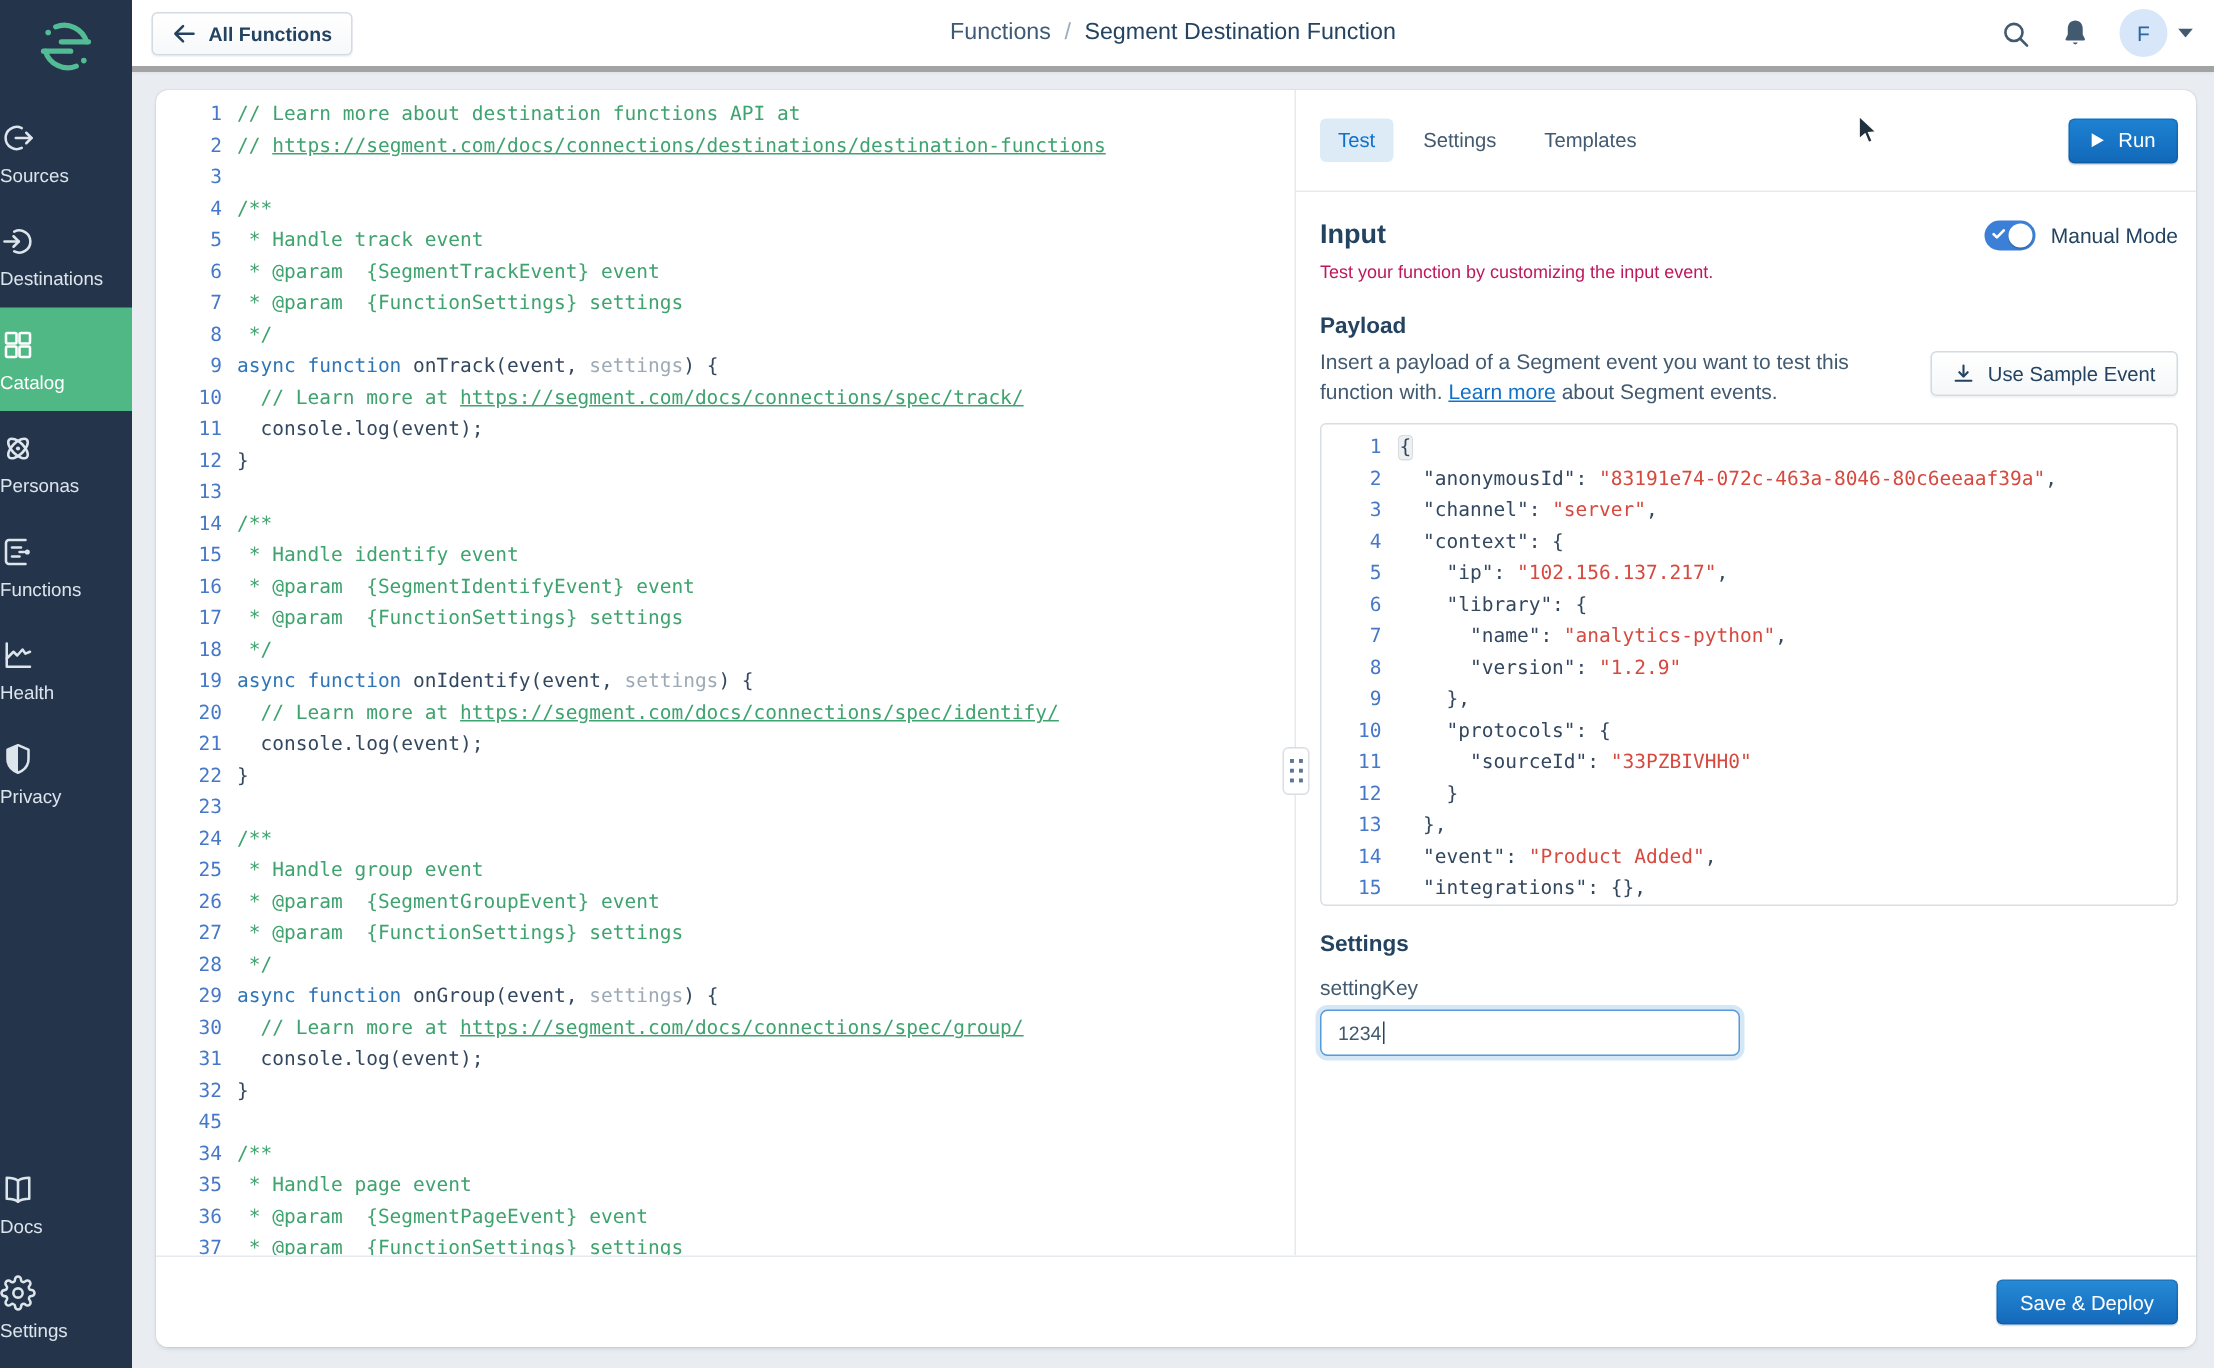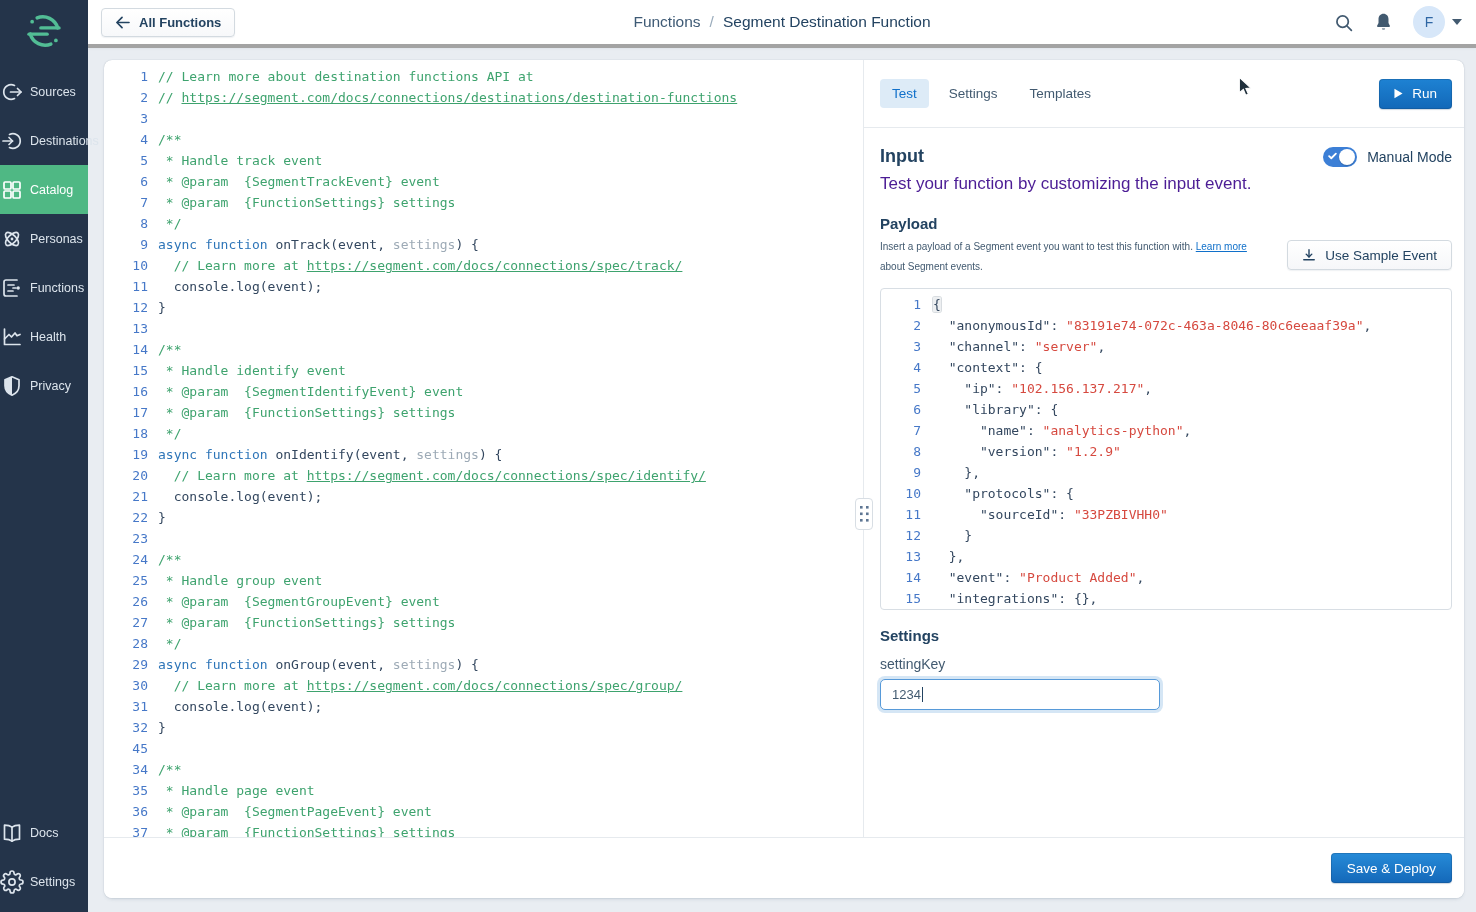--- a/index.html
+++ b/index.html
@@ -4,21 +4,21 @@
 <style>
   * { margin:0; padding:0; box-sizing:border-box; }
   html,body { width:1476px; height:912px; overflow:hidden; }
   body { font-family:"Liberation Sans", sans-serif; background:#e9edf2; color:#234361; }
 
   .app { display:flex; width:100%; height:100%; }
 
   
   .sidebar { width:88px; background:#24344A; display:flex; flex-direction:column; align-items:stretch; flex:none; }
   .logo { display:flex; justify-content:center; padding:11px 0 16px; cursor:pointer; }
-  .nav-item { display:flex; flex-direction:row; align-items:center; gap:6px; padding:13px 0 12px; color:#DCE4EC; font-size:12.5px; cursor:pointer; }
+  .nav-item { display:flex; flex-direction:column; align-items:flex-start; gap:6px; padding:13px 0 12px; color:#DCE4EC; font-size:12.5px; cursor:pointer; }
   .nav-item svg { width:24px; height:24px; display:block; }
   .nav-item.active { background:#4FB884; color:#ffffff; }
   .sidebar-spacer { flex:1; }
   .sidebar-bottom { margin-bottom:6px; }
 
   
   .main { flex:1; display:flex; flex-direction:column; min-width:0; }
   .header { height:48px; background:#fff; border-bottom:4px solid #a3a3a3; box-shadow:0 1px 2px rgba(67,90,111,.06); display:flex; align-items:center; position:relative; z-index:6; flex:none; }
   .back-btn { margin-left:13px; height:29px; padding:0 13px; display:flex; align-items:center; gap:9px; background:linear-gradient(#ffffff,#f7f8fa); border:1px solid #d3dae0; border-radius:4px; font-size:13px; font-weight:600; color:#234361; cursor:pointer; box-shadow:0 1px 1px rgba(67,90,111,.08); }
   .breadcrumb { position:absolute; left:50%; transform:translateX(-50%); font-size:15.5px; display:flex; gap:9px; align-items:center; }
@@ -57,25 +57,25 @@
   .tab.active { background:#DDEBF7; color:#1070CA; }
   .run-btn { margin-left:auto; height:30px; padding:0 15px; border:none; border-radius:4px; background:linear-gradient(#1E82D3,#1268B8); box-shadow:inset 0 0 0 1px rgba(16,59,102,.25), 0 1px 1px rgba(16,59,102,.2); color:#fff; font-size:13.5px; font-weight:500; display:flex; align-items:center; gap:9px; cursor:pointer; }
 
   .pane-body { flex:1; padding:18px 12px 0 16px; overflow:hidden; }
   .input-row { display:flex; align-items:center; justify-content:space-between; }
   .input-heading { font-size:18px; font-weight:600; color:#234361; }
   .manual-mode { display:flex; align-items:center; gap:10px; font-size:14px; color:#234361; }
   .toggle { width:34px; height:20px; border-radius:10px; background:#3C7FD6; position:relative; cursor:pointer; border:none; }
   .toggle .knob { position:absolute; right:2px; top:2px; width:16px; height:16px; border-radius:50%; background:#fff; box-shadow:0 1px 1px rgba(0,0,0,.2); }
   .toggle svg { position:absolute; left:5px; top:5px; }
-  .input-desc { margin-top:7px; font-size:17px; color:#4c1d95; }
+  .input-desc { margin-top:7px; font-size:12px; color:#be185d; }
 
   .payload-heading { margin-top:21px; font-size:15px; font-weight:700; color:#234361; }
   .payload-row { display:flex; justify-content:space-between; margin-top:5px; }
-  .payload-desc { width:378px; font-size:10px; line-height:20px; color:#425A70; }
+  .payload-desc { width:378px; font-size:14px; line-height:20px; color:#425A70; }
   .link { color:#1070CA; text-decoration:underline; cursor:pointer; }
   .sample-btn { height:30px; align-self:flex-start; margin-top:3px; padding:0 14px; display:flex; align-items:center; gap:9px; background:linear-gradient(#ffffff,#f6f7f9); border:1px solid #d3dae0; border-radius:4px; font-size:13.5px; font-weight:500; color:#234361; cursor:pointer; box-shadow:0 1px 1px rgba(67,90,111,.08); }
 
   .payload-box { margin-top:11px; height:322px; border:1px solid #D8DEE4; border-radius:4px; padding-top:5px; overflow:hidden; cursor:text; }
   .payload-box .code-line .ln { width:40px; }
   .payload-box .code-line .code-text { padding-left:12px; }
 
   .settings-heading { margin-top:17px; font-size:15px; font-weight:700; color:#234361; }
   .setting-label { margin-top:12px; font-size:14px; color:#425A70; }
   .setting-input { margin-top:7px; width:280px; height:31px; border:1px solid #579AD9; border-radius:5px; box-shadow:0 0 0 3px rgba(87,154,217,.25); display:flex; align-items:center; padding:0 11px; font-size:13px; color:#425A70; background:#fff; cursor:text; }

